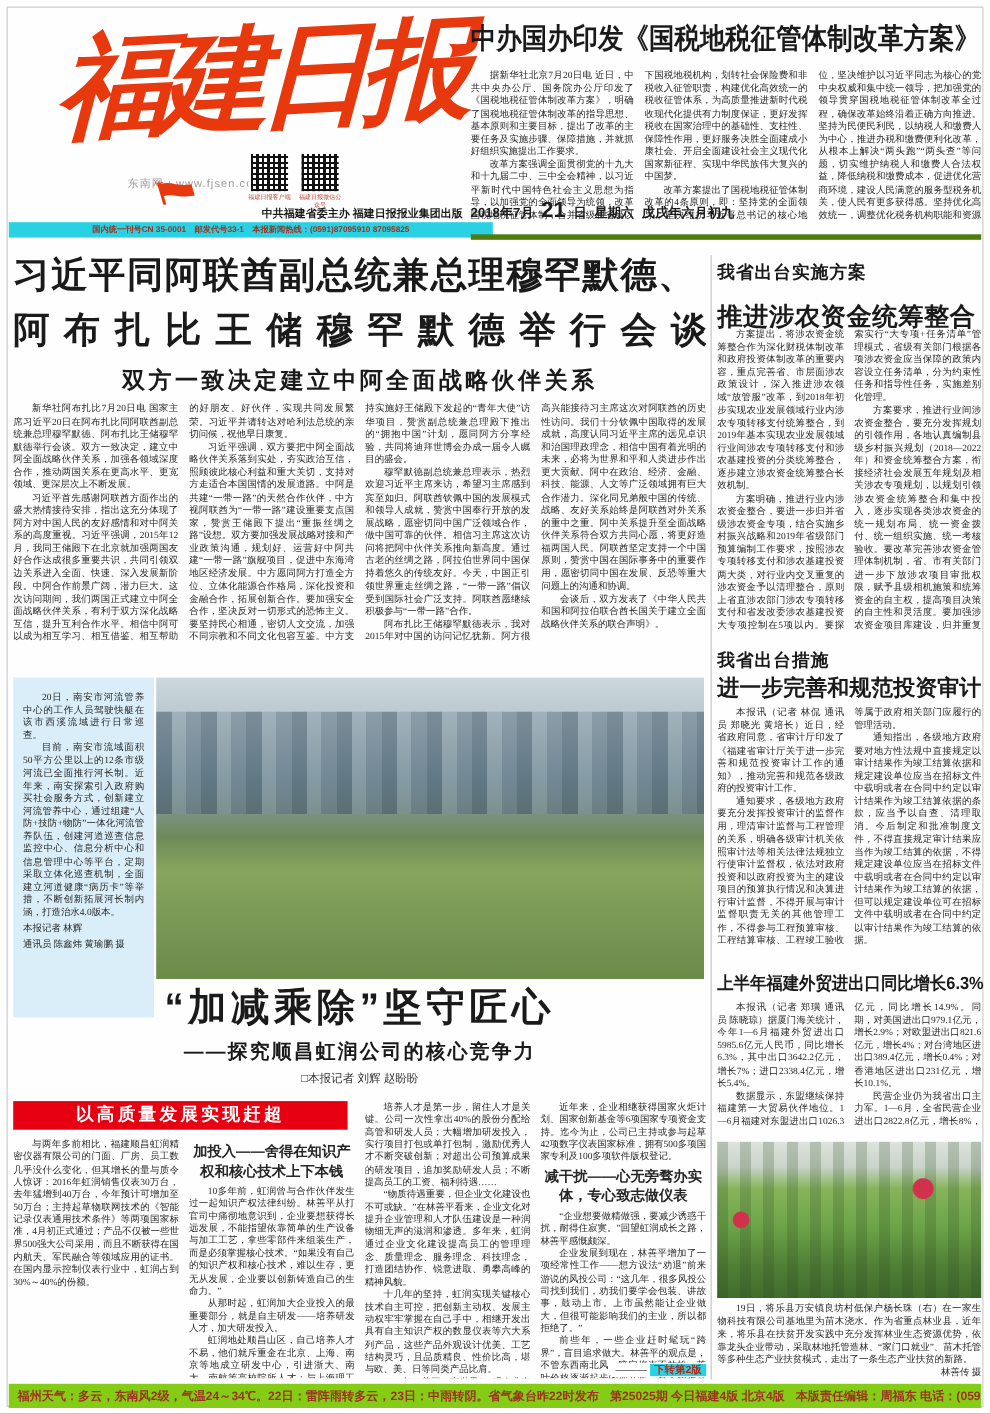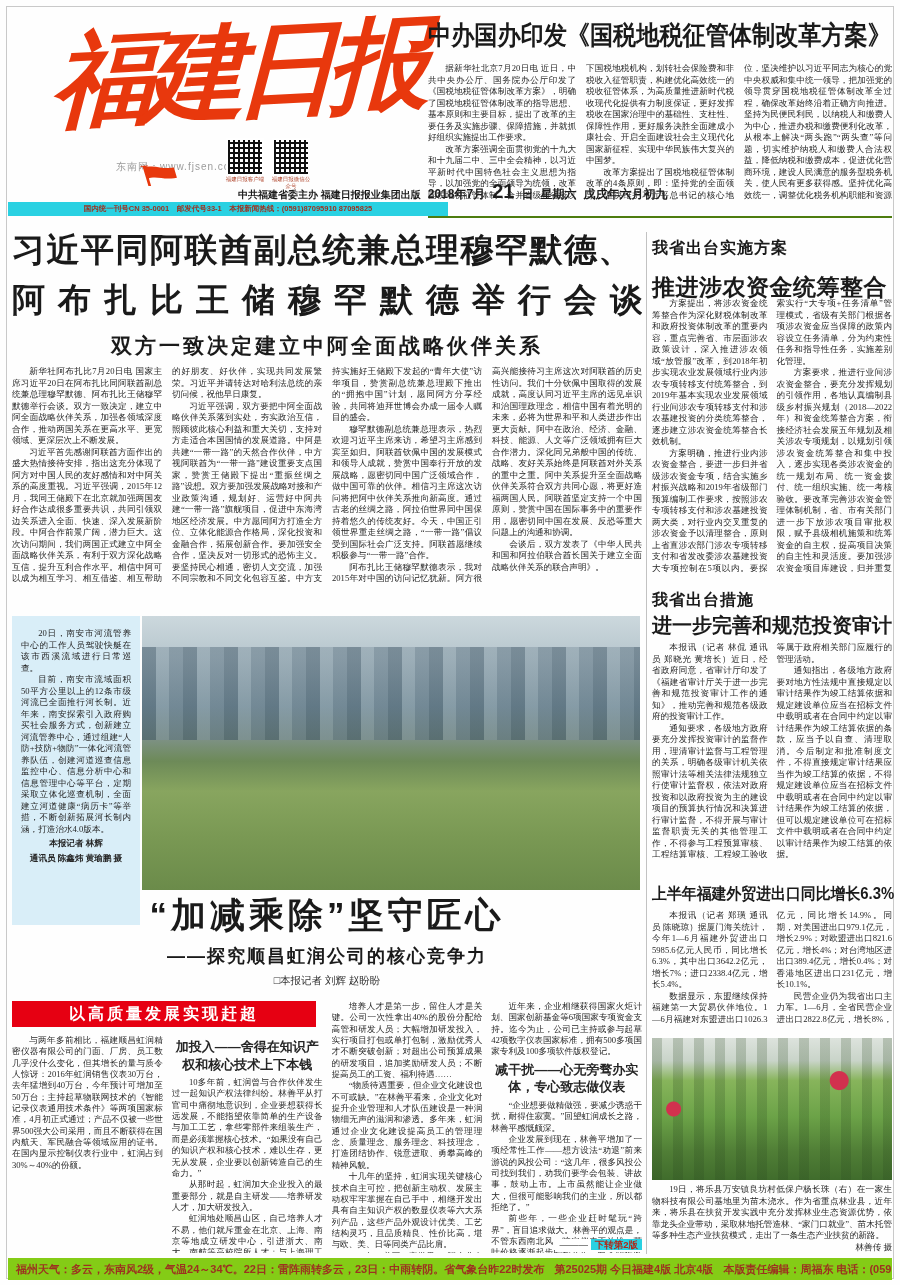--- a/index.html
+++ b/index.html
@@ -27,35 +27,35 @@
   .issue-strip{left:8px;top:202px;width:440px;height:14px;background:#2ad1e2;
                font-size:7.5px;line-height:14px;text-align:center;color:#9c3220;font-weight:bold;}
   
   .bodytext{font-family:"Liberation Serif",serif;font-size:8.6px;line-height:1.34;
             text-align:justify;color:#262626;}
   .bodytext p{margin:0;text-indent:2em;}
   .cols2{column-count:2;column-gap:9px;}
   .cols3{column-count:3;column-gap:10px;}
   .cols4{column-count:4;column-gap:10px;}
   
-  .tax{left:428px;top:10px;width:464px;height:208px;border-bottom:2px solid #4d7c0f;box-sizing:border-box;}
+  .tax{left:428px;top:10px;width:464px;height:208px;border-bottom:5px solid #4d7c0f;box-sizing:border-box;}
   .tax-headline{font-size:26px;font-weight:bold;white-space:nowrap;margin:8px 0 10px 0;
                 transform:scaleX(0.89);transform-origin:0 50%;}
   .tax-body{height:146px;overflow:hidden;}
   
   .summit-head{left:12px;top:228px;width:630px;}
   .summit-l1{font-size:33px;font-weight:bold;white-space:nowrap;letter-spacing:1.5px;}
   .summit-l2{font-size:33px;font-weight:bold;white-space:nowrap;letter-spacing:13px;margin-top:5px;overflow:hidden;}
   .summit-sub{font-size:21px;font-weight:bold;text-align:center;letter-spacing:3px;margin-top:9px;}
   .summit-body{left:12px;top:366px;width:630px;height:246px;overflow:hidden;}
   
   .caption-box{left:12px;top:616px;width:128px;height:309px;background:#d9eef8;
                padding:12px 9px;box-sizing:border-box;}
   .caption-box p{margin:0;text-indent:2em;}
-  .caption-credit{text-align:center;text-indent:0 !important;margin-top:3px !important;font-weight:bold;}
+  .caption-credit{text-align:left;text-indent:0 !important;margin-top:3px !important;}
   .photo-river{left:142px;top:616px;width:498px;height:274px;
     background:
       repeating-linear-gradient(90deg, rgba(55,78,95,.50) 0 14px, rgba(125,145,158,.45) 14px 27px, rgba(88,110,126,.5) 27px 41px),
       linear-gradient(180deg,#ccd8dd 0%,#b5c5cc 16%,#8da4ad 33%,#7d9184 45%,#6d8a58 53%,#88a55f 64%,#7a9954 80%,#6b8b4a 100%);
     background-size:100% 34%,100% 100%;background-repeat:no-repeat;background-position:0 17%,0 0;}
   
   .v-divider{left:646px;top:232px;width:1px;height:1022px;background:#c2c2c2;}
   .kicker{font-size:16px;font-weight:bold;letter-spacing:1px;}
   .shenong-kicker{left:652px;top:238px;}
   .shenong-headline{left:652px;top:272px;width:240px;font-size:23px;font-weight:bold;white-space:nowrap;letter-spacing:0.5px;}

